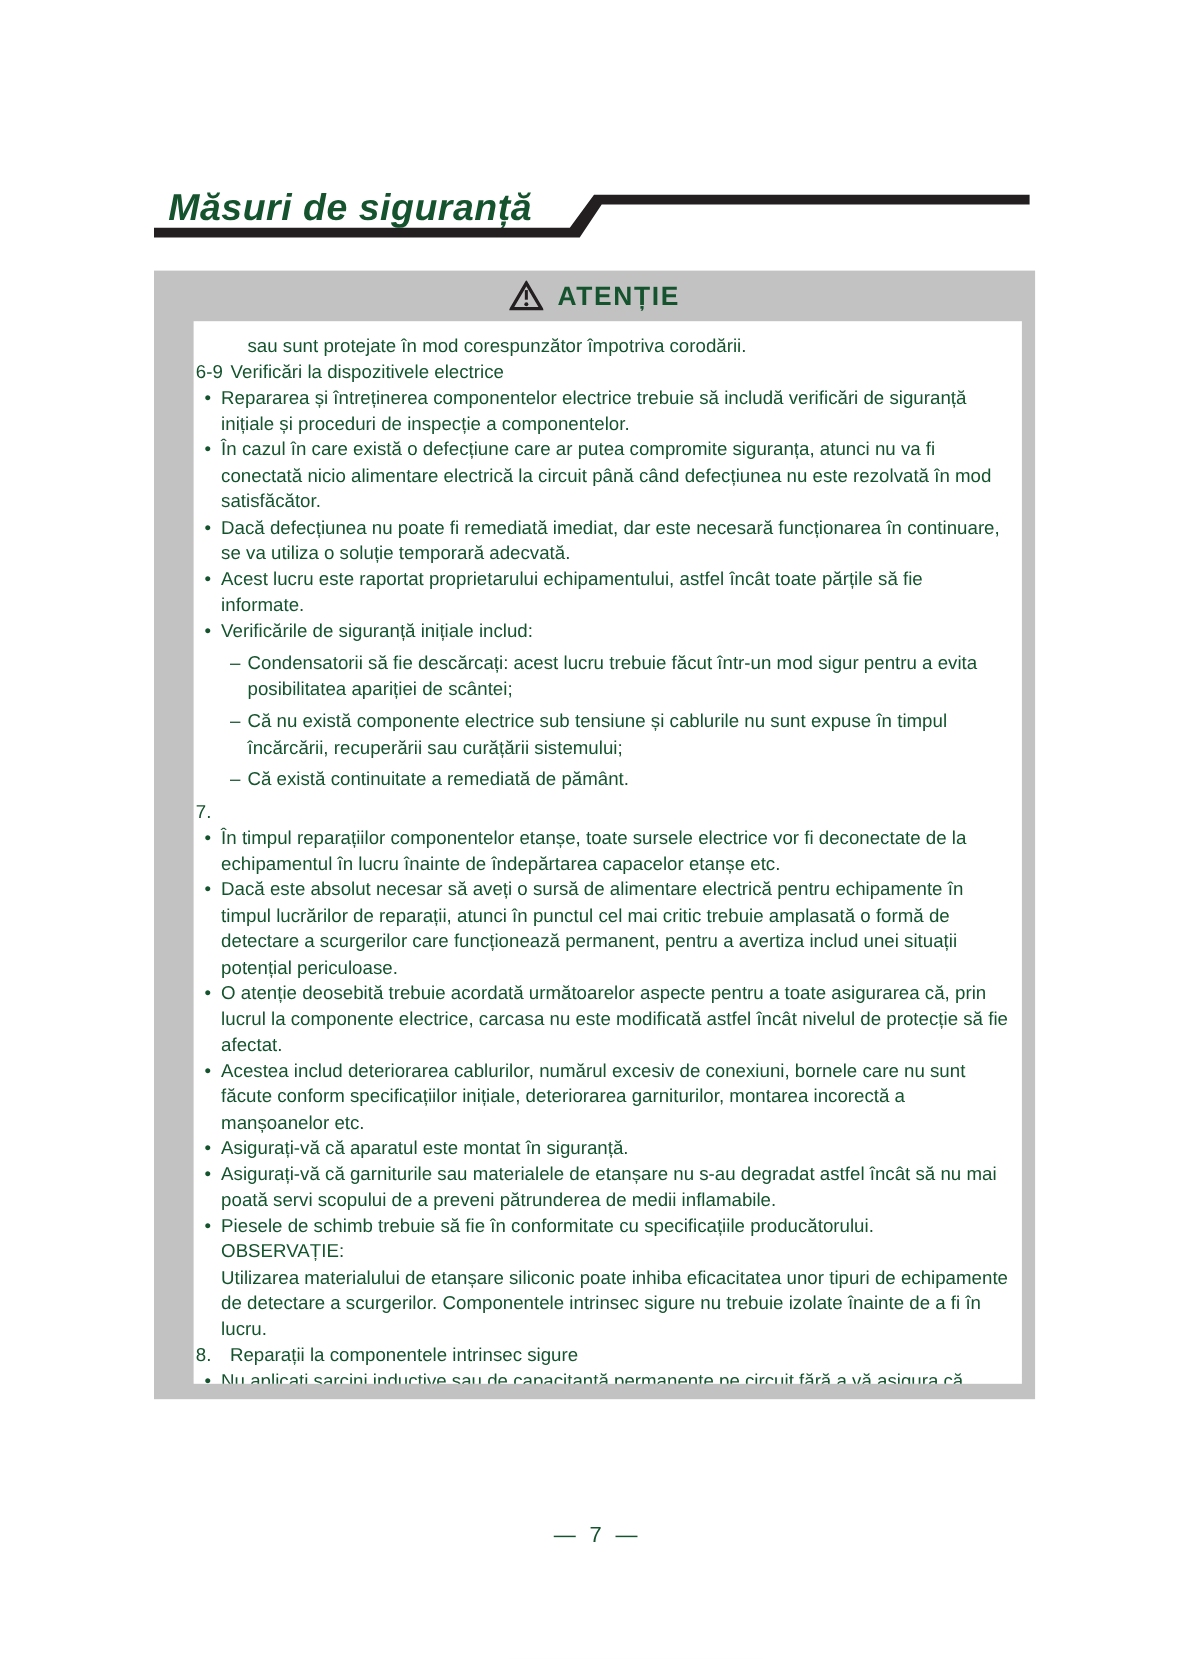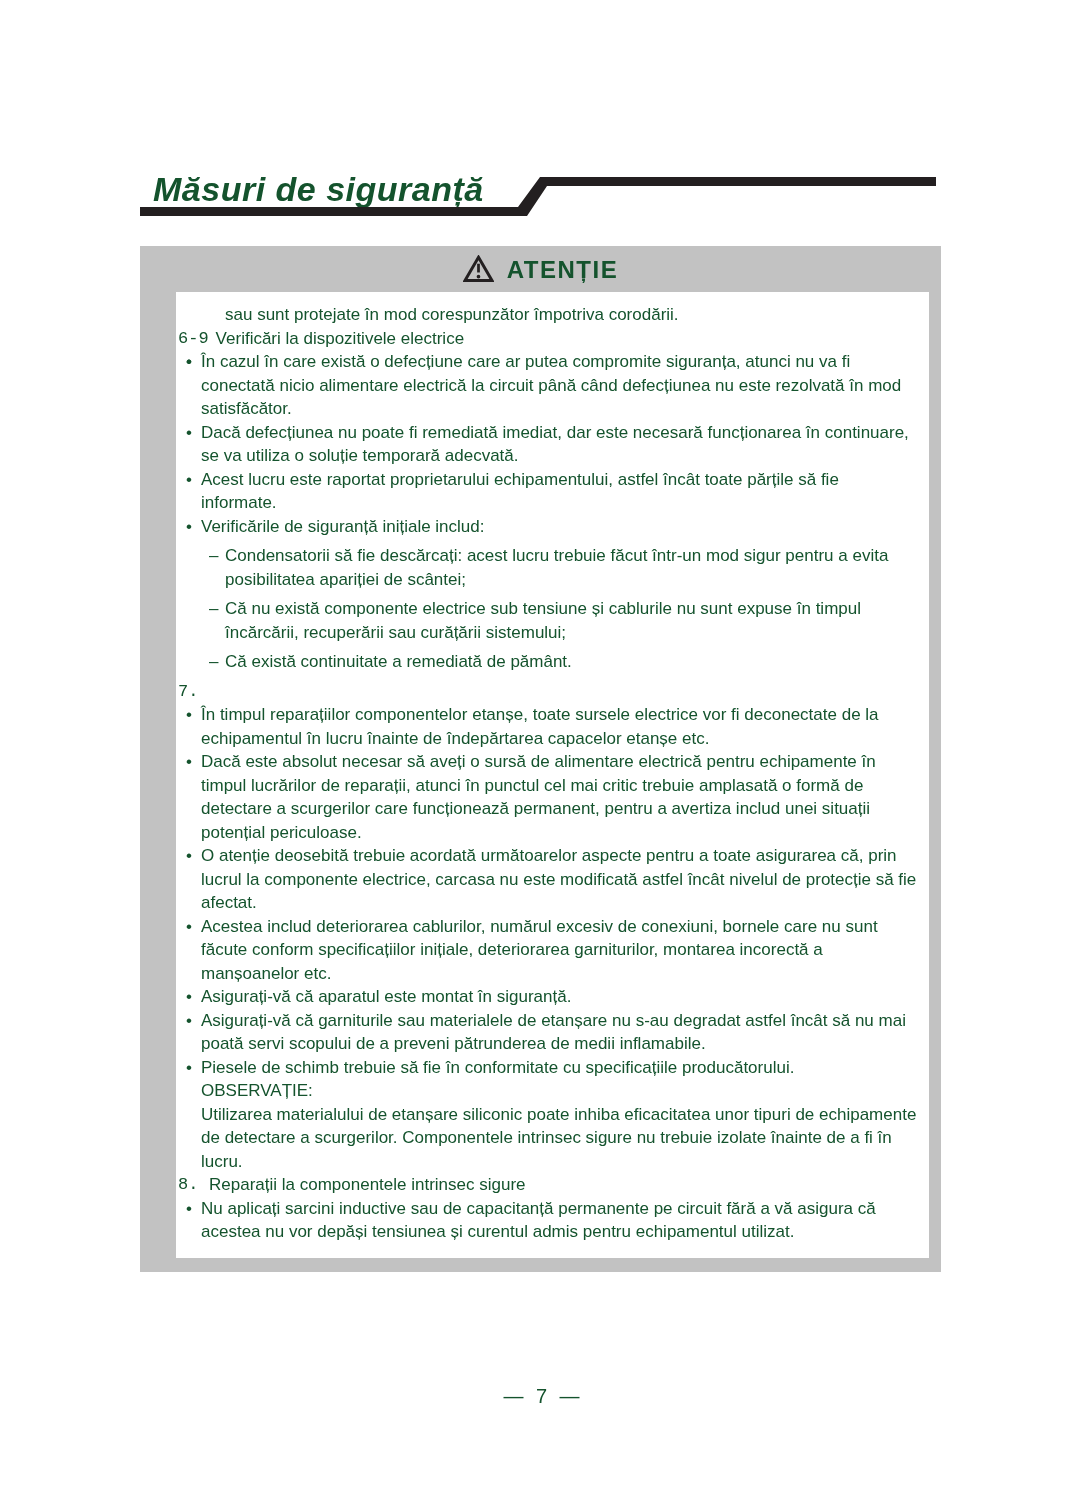--- a/index.html
+++ b/index.html
@@ -47,21 +47,21 @@
   
   .row { position:relative; }
   .row .marker { position:absolute; top:0; }
   .row.plain { padding-left:47px; }
   .row.bullet { padding-left:23px; }
   .row.bullet .marker { left:8px; }
   .row.dash { padding-left:47px; margin:6px 0; }
   .row.dash .marker { left:31px; }
   .row.note-label, .row.note { padding-left:23px; }
   .row.heading { display:flex; }
-  .row.heading .num { min-width:24px; margin-right:7px; flex:none;font-family:Liberation Mono, monospace; }
+  .row.heading .num { min-width:24px; margin-right:7px; flex:none; }
   .row.heading .title-text { font-weight:400; }
 
   
   .page-footer {
     position:absolute; left:0; right:0; top:1385px;
     text-align:center; font-size:20px; word-spacing:7px;
   }
 </style>
 </head>
 <body>
@@ -84,21 +84,21 @@
       </svg>
       <span class="attention-title">ATENȚIE</span>
     </div>
 
     <div class="attention-content">
         <div class="row plain"><span class="text">sau sunt protejate în mod corespunzător împotriva corodării.</span></div>
         <div class="row heading">
           <span class="num">6-9</span>
           <span class="title-text">Verificări la dispozitivele electrice</span>
         </div>
-        <div class="row bullet"><span class="marker">•</span></div>
+        <div class="row bullet"><span class="marker">•</span><span class="text">Repararea și întreținerea componentelor electrice trebuie să includă verificări de siguranță inițiale și proceduri de inspecție a componentelor.</span></div>
         <div class="row bullet"><span class="marker">•</span><span class="text">În cazul în care există o defecțiune care ar putea compromite siguranța, atunci nu va fi conectată nicio alimentare electrică la circuit până când defecțiunea nu este rezolvată în mod satisfăcător.</span></div>
         <div class="row bullet"><span class="marker">•</span><span class="text">Dacă defecțiunea nu poate fi remediată imediat, dar este necesară funcționarea în continuare, se va utiliza o soluție temporară adecvată.</span></div>
         <div class="row bullet"><span class="marker">•</span><span class="text">Acest lucru este raportat proprietarului echipamentului, astfel încât toate părțile să fie informate.</span></div>
         <div class="row bullet"><span class="marker">•</span><span class="text">Verificările de siguranță inițiale includ:</span></div>
         <div class="row dash"><span class="marker">–</span><span class="text">Condensatorii să fie descărcați: acest lucru trebuie făcut într-un mod sigur pentru a evita posibilitatea apariției de scântei;</span></div>
         <div class="row dash"><span class="marker">–</span><span class="text">Că nu există componente electrice sub tensiune și cablurile nu sunt expuse în timpul încărcării, recuperării sau curățării sistemului;</span></div>
         <div class="row dash"><span class="marker">–</span><span class="text">Că există continuitate a remediată de pământ.</span></div>
         <div class="row heading">
           <span class="num">7.</span>
         </div>

